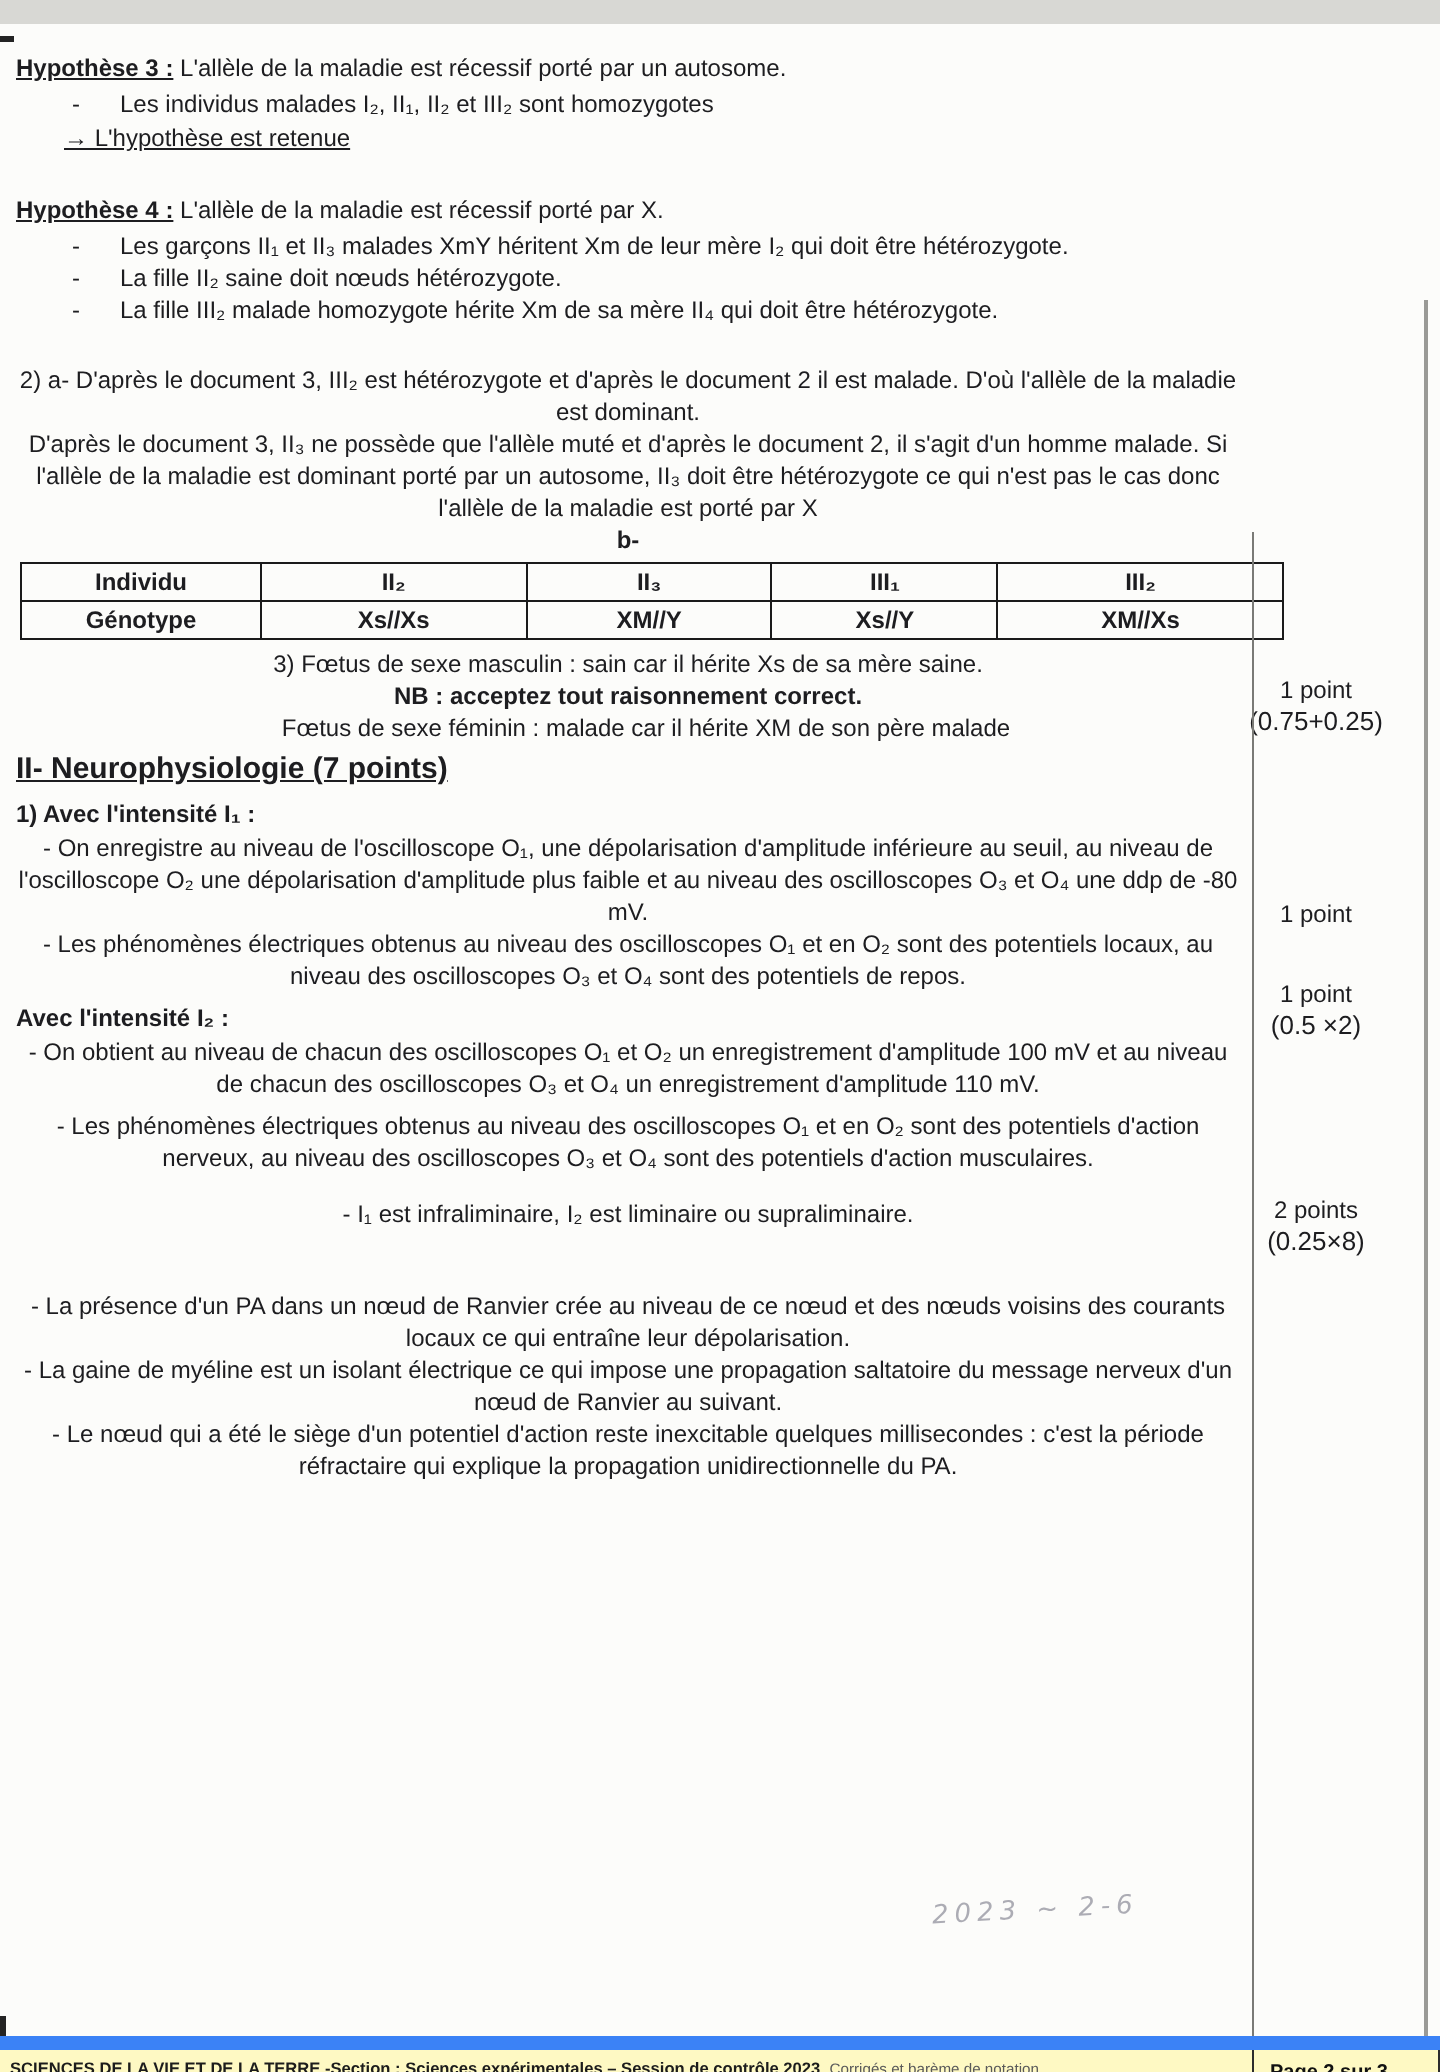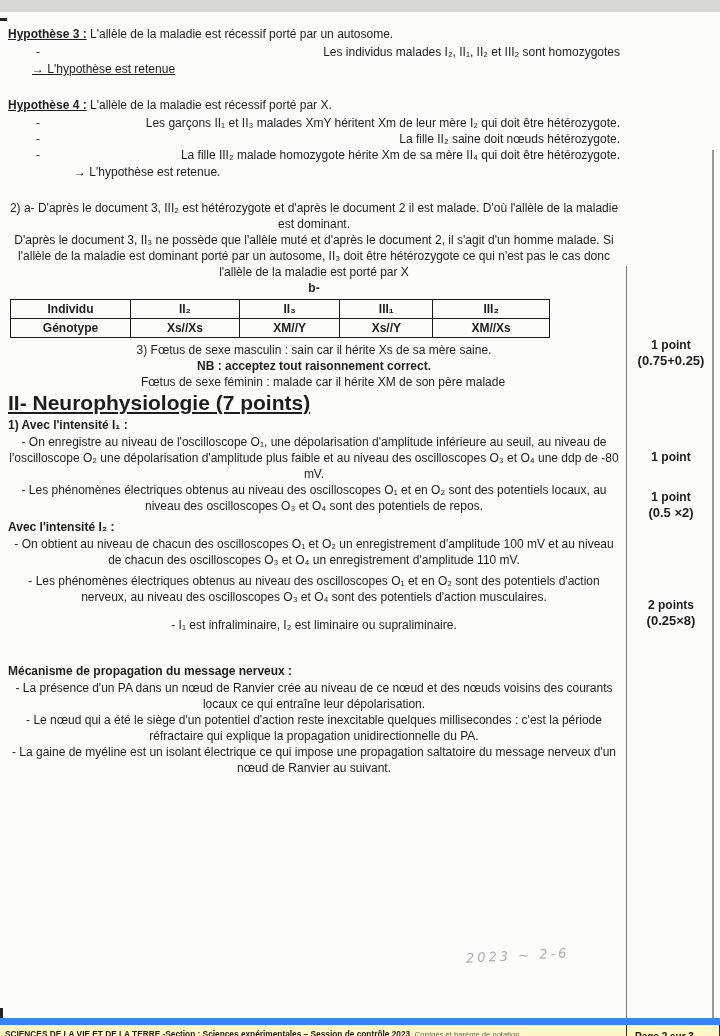--- a/index.html
+++ b/index.html
@@ -17,55 +17,55 @@
   .content { position:absolute; left:8px; top:14px; width:612px; }
 
   .bold { font-weight:bold; }
   .und  { text-decoration:underline; }
 
   .hline { margin-bottom:2px; }
   .bullets { margin:0 0 1px 0; }
   .bullet { display:flex; padding-left:28px; }
   .bullet .dash { flex:none; width:24px; }
   .bullet .dash::before { content:"-"; }
-  .bullet .txt { flex:1;text-align:right; }
+  .bullet .txt { flex:1; }
   .concl1 { padding-left:24px; margin-bottom:2px; }
   .concl2 { padding-left:66px; margin-bottom:2px; }
 
   .gap18 { height:18px; }
 
   .para { margin:0;text-align:center; }
 
   table.genotype {
     border-collapse:collapse;
-    width:540px;
+    width:632px;
     margin:3px 0 4px 2px;
     font-weight:bold;
   }
   table.genotype td {
     border:1.4px solid #1a1a1a;
     text-align:center;
     padding:1px 4px;
     height:18px;
     font-size:12px;
   }
   table.genotype td.lbl { width:120px; }
 
   .indent18 { padding-left:18px; }
 
   .neuro-title {
-    font-size:21px; line-height:20px;
+    font-size:15px; line-height:20px;
     font-weight:bold; text-decoration:underline;
     margin:3px 0 4px 0;
   }
   .sec-title { font-weight:bold; margin:2px 0 1px 0; }
 
   .points-item {
-    position:absolute; left:627px; width:88px;
-    text-align:center; font-weight:bold; font-size:12px; line-height:15px;
+    position:absolute; left:614px; width:88px;
+    text-align:center; font-weight:normal; font-size:12px; line-height:15px;
   }
   .points-item .sub { font-size:13px; }
 
   .vline  { position:absolute; width:1px; background:#7a7a76; }
   .rline  { position:absolute; width:2px; background:#9a9a96; }
 
   .stamp {
     position:absolute; left:466px; top:936px;
     font-family:"DejaVu Sans",sans-serif;
     font-size:13px; letter-spacing:3px;
@@ -125,21 +125,20 @@
           </div>
         <div class="bullet">
             <span class="dash"></span>
             <span class="txt">La fille II₂ saine doit nœuds hétérozygote.</span>
           </div>
         <div class="bullet">
             <span class="dash"></span>
             <span class="txt">La fille III₂ malade homozygote hérite Xm de sa mère II₄ qui doit être hétérozygote.</span>
           </div>
       </div>
-      <p class="concl2">→ L'hypothèse est retenue.</p>
     </div>
 
     <div class="gap18"></div>
 
     <div>
       <p class="para">2) a- D'après le document 3, III₂ est hétérozygote et d'après le document 2 il est malade. D'où l'allèle de la maladie est dominant.</p>
       <p class="para">D'après le document 3, II₃ ne possède que  l'allèle muté et d'après le document 2, il s'agit d'un homme malade. Si l'allèle de la maladie est dominant porté par un autosome, II₃ doit être hétérozygote ce qui n'est pas le cas donc l'allèle de la maladie est porté par X</p>
       <p class="para bold">b-</p>
     </div>
 
@@ -173,24 +172,23 @@
       <p class="sec-title">1) Avec l'intensité I₁ :</p>
       <p class="para">- On enregistre au niveau de l'oscilloscope O₁, une dépolarisation d'amplitude inférieure au seuil, au niveau de l'oscilloscope O₂  une dépolarisation d'amplitude plus faible   et au niveau des oscilloscopes  O₃ et O₄ une ddp de -80 mV.</p>
       <p class="para">- Les phénomènes électriques obtenus au niveau des oscilloscopes O₁ et en O₂ sont des potentiels locaux, au niveau des oscilloscopes O₃ et O₄ sont des potentiels de repos.</p>
       <p class="sec-title" style="margin-top:5px;">Avec l'intensité I₂ :</p>
       <p class="para">- On obtient au niveau de chacun des oscilloscopes O₁ et O₂ un enregistrement d'amplitude 100 mV et au niveau de chacun des oscilloscopes O₃ et O₄ un enregistrement d'amplitude 110 mV.</p>
       <p class="para" style="margin-top:5px;">- Les phénomènes électriques obtenus au niveau des oscilloscopes O₁ et en O₂ sont des potentiels d'action nerveux, au niveau des oscilloscopes O₃ et O₄ sont des potentiels d'action musculaires.</p>
       <p class="para" style="margin-top:12px;">- I₁ est infraliminaire, I₂ est liminaire ou supraliminaire.</p>
     </div>
 
     <div style="margin-top:30px;">
-      <p class="sec-title">Mécanisme de propagation du message nerveux :</p>
       <p class="para">- La présence d'un PA dans un nœud de Ranvier crée au niveau de ce nœud et des nœuds voisins des courants locaux ce qui entraîne leur dépolarisation.</p>
+      <p class="para">- La gaine de myéline est un isolant  électrique ce qui impose une propagation saltatoire du message nerveux d'un nœud de Ranvier au suivant.</p>
       <p class="para">- Le nœud qui a été le siège d'un potentiel d'action reste inexcitable quelques millisecondes : c'est la période réfractaire qui explique la propagation unidirectionnelle du PA.</p>
-      <p class="para">- La gaine de myéline est un isolant  électrique ce qui impose une propagation saltatoire du message nerveux d'un nœud de Ranvier au suivant.</p>
     </div>
 
   </div>
 
   <div class="points-item" style="top:326px;">
     <div>1 point</div>
     <div class="sub">(0.75+0.25)</div>
   </div>
   <div class="points-item" style="top:438px;">
     <div>1 point</div>

